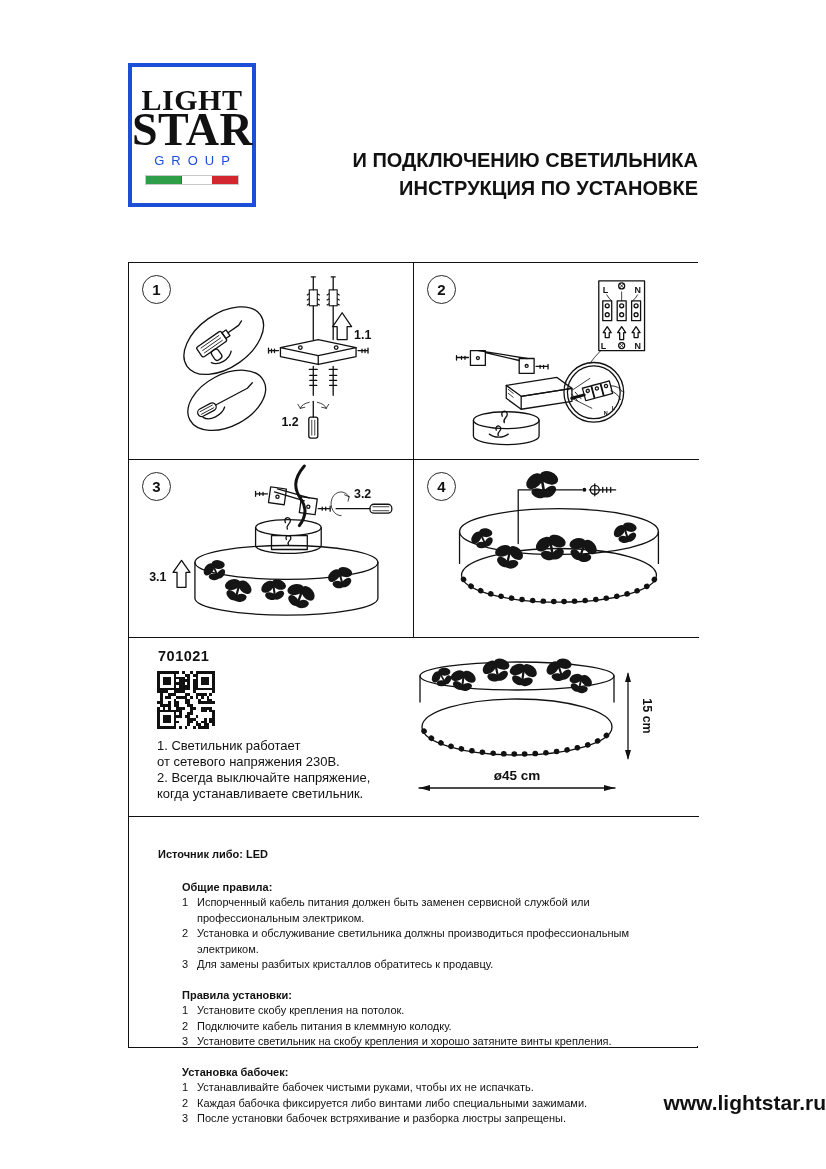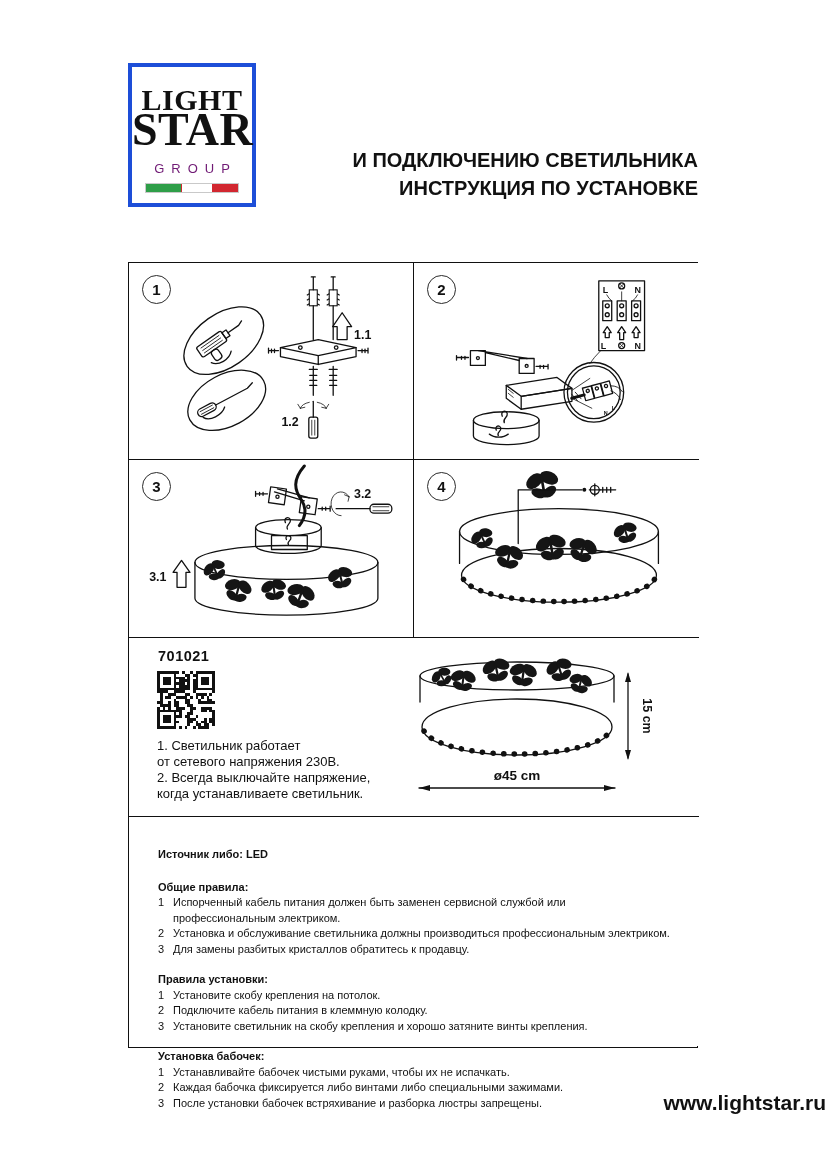--- a/index.html
+++ b/index.html
@@ -5,21 +5,21 @@
   html,body{margin:0;padding:0;background:#fff;}
   body{width:826px;height:1169px;font-family:"Liberation Sans",sans-serif;color:#111;}
   .page{position:relative;width:826px;height:1169px;background:#fff;overflow:hidden;}
 
   
   .logo{position:absolute;left:128px;top:63px;width:120px;height:136px;border:4px solid #1d4ed8;
         text-align:center;background:#fff;}
   .logo-light{font-family:"Liberation Serif",serif;font-weight:bold;font-size:30px;line-height:28px;
         margin-top:19px;letter-spacing:.5px;}
   .logo-star{font-family:"Liberation Serif",serif;font-weight:bold;font-size:46px;line-height:31px;letter-spacing:.5px;}
-  .logo-group{font-size:13px;letter-spacing:7px;text-indent:7px;margin-top:16px;color:#701a75;}
+  .logo-group{font-size:13px;letter-spacing:7px;text-indent:7px;margin-top:8px;color:#1d4ed8;}
   .flag{width:92px;height:8px;margin:8px auto 0;display:flex;outline:1px solid #c9c9c9;}
   .flag span{display:block;height:100%;}
   .flag .fg{flex:1.15;background:#2f9e48;}
   .flag .fw{flex:1;background:#fff;border-left:1px solid #d22730;border-right:1px solid #d22730;}
   .flag .fr{flex:.85;background:#d22730;}
 
   .series{position:absolute;right:128px;top:62px;text-align:right;font-weight:bold;font-size:20px;line-height:30px;}
   .inst-title{position:absolute;right:128px;top:146px;text-align:right;font-weight:bold;font-size:20px;line-height:28px;}
 
   
@@ -51,21 +51,21 @@
 
   
   .article{position:absolute;left:29px;top:10px;font-size:14.5px;font-weight:bold;letter-spacing:.5px;text-align:center;}
   .qr{position:absolute;left:28px;top:33px;}
   .notes{position:absolute;left:28px;top:100px;font-size:13px;line-height:16px;}
   .prod-svg{position:absolute;left:278px;top:12px;}
 
   
   .specs{padding:30px 28px 0 29px;font-size:11px;line-height:15.5px;}
   .spec-src{font-weight:bold;margin-bottom:17px;}
-  .sec{margin-bottom:15px;}
+  .sec{margin-bottom:15px;margin-left:24px;}
   .sec-h{font-weight:bold;}
   .li{display:flex;}
   .li .n{width:15px;flex:none;}
 
   
   .footer{position:absolute;left:0;right:0;top:1091px;text-align:right;
           font-size:21px;font-weight:bold;}
 </style>
 </head>
 <body>

